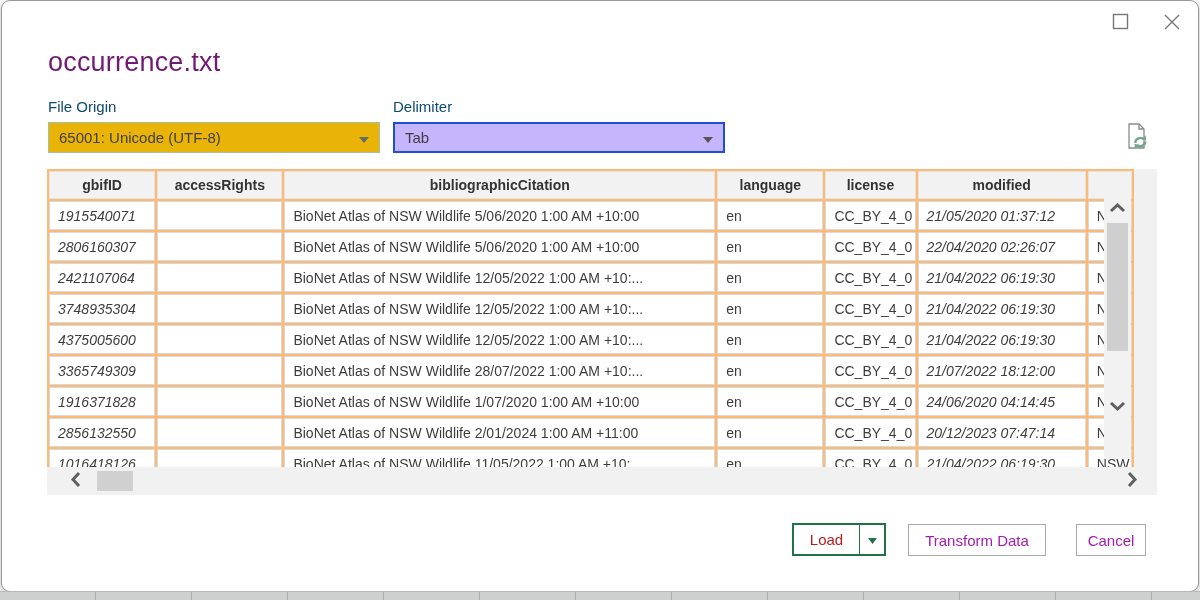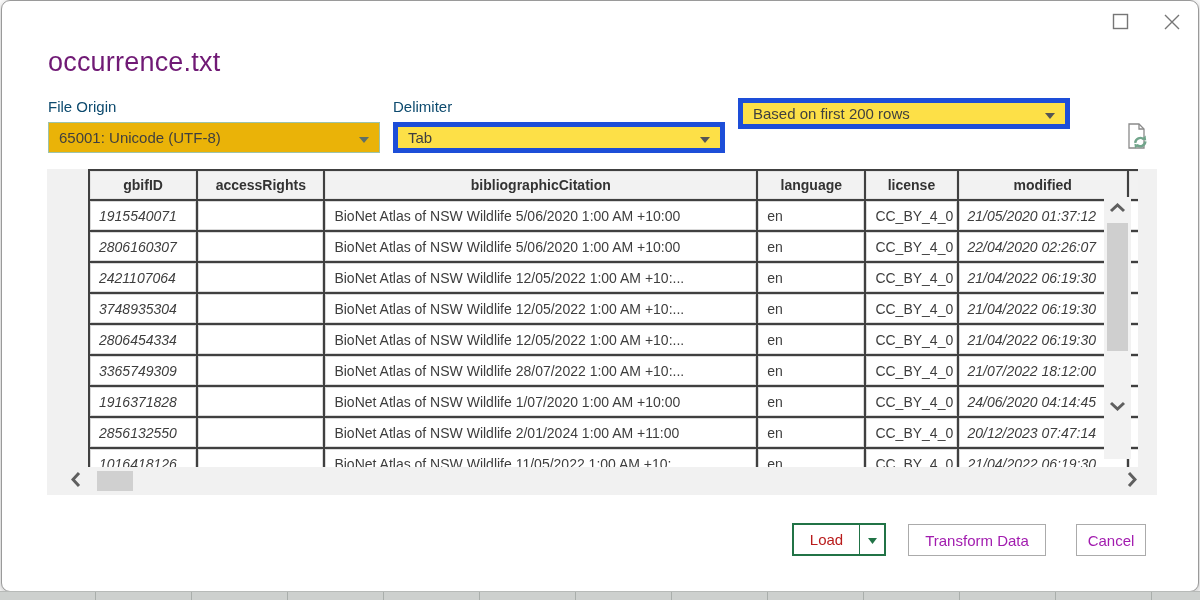--- a/index.html
+++ b/index.html
@@ -28,21 +28,21 @@
   
   .page-title {
     position:absolute; left:46px; top:46px;
     font-size:27px; font-weight:400; letter-spacing:.2px;
     color:#701a75;
   }
   
   .field { position:absolute; top:97px; width:332px; }
   .field .flabel { font-size:15px; color:#0c4a6e; display:block; margin-bottom:7px; }
   .combo {
-    height:31px; border:5px solid #1d4ed8; background:#fde047;
+    height:31px; border:2px solid #1d4ed8; background:#c4b5fd;
     display:flex; align-items:center; padding:0 10px;
     font-size:15px; color:#3f3f3f; cursor:pointer; justify-content:space-between;
   }
   .combo .caret { flex:0 0 auto; margin-left:8px; }
   .combo.green { background:#eab308; border:1px solid #9dc3aa; }
   .f-origin { left:46px; }
   .f-delim  { left:391px; }
   .f-dtd    { left:736px; }
   .refresh-btn {
     position:absolute; left:1118px; top:120px; width:34px; height:32px;
@@ -51,21 +51,21 @@
   
   .preview {
     position:absolute; left:45px; top:168px; width:1110px; height:326px;
     background:#f1f1f1; overflow:hidden;
   }
   .table-viewport {
     position:absolute; left:0; top:0; width:1091px; height:298px; overflow:hidden;
   }
   table.grid {
     border-collapse:separate; border-spacing:2px; table-layout:fixed;
-    background:#404040; width:1087px;margin-left:41px;
+    background:#fdba74; width:1087px;
   }
   .grid th {
     background:#f2f2f2; border:1px solid #e3e3e3;
     font-size:14px; font-weight:bold; color:#333;
     height:28px; text-align:center; padding:0 6px;
     white-space:nowrap; overflow:hidden;
   }
   .grid td {
     background:#ffffff; border:1px solid #d9d9d9;
     font-size:14px; color:#3d3d3d; height:29px;
@@ -144,28 +144,20 @@
       <span>Tab</span>
       <span class="caret">
         <svg width="10" height="6">
             <polygon points="0,0 10,0 5,6" fill="#555555"></polygon>
           </svg>
       </span>
     </div>
   </div>
 
   <div class="field f-dtd">
-    <div class="combo">
-      <span>Based on first 200 rows</span>
-      <span class="caret">
-        <svg width="10" height="6">
-            <polygon points="0,0 10,0 5,6" fill="#555555"></polygon>
-          </svg>
-      </span>
-    </div>
   </div>
 
   <button class="refresh-btn">
     <span>
       <svg width="30" height="30" viewBox="0 0 30 30">
         <path d="M7 3 h10 l5 5 v19 h-15 z" fill="#ffffff" stroke="#8a8a8a" stroke-width="1.3"></path>
         <path d="M17 3 v5 h5" fill="none" stroke="#8a8a8a" stroke-width="1.3"></path>
         <path d="M13.2 21.8 a5.2 5.2 0 0 1 8.6-3.6" fill="none" stroke="#71a58b" stroke-width="2.4"></path>
         <polygon points="23.6,14.6 24.2,19.4 19.6,18.2" fill="#71a58b"></polygon>
         <path d="M23.4 20.4 a5.2 5.2 0 0 1 -8.6 3.6" fill="none" stroke="#71a58b" stroke-width="2.4"></path>
@@ -228,21 +220,21 @@
             <tr>
               <td class="ital">3748935304</td>
               <td></td>
               <td>BioNet Atlas of NSW Wildlife 12/05/2022 1:00 AM +10:...</td>
               <td>en</td>
               <td>CC_BY_4_0</td>
               <td class="ital">21/04/2022 06:19:30</td>
               <td>NSW</td>
             </tr>
             <tr>
-              <td class="ital">2806454334</td>
+              <td class="ital">4375005600</td>
               <td></td>
               <td>BioNet Atlas of NSW Wildlife 12/05/2022 1:00 AM +10:...</td>
               <td>en</td>
               <td>CC_BY_4_0</td>
               <td class="ital">21/04/2022 06:19:30</td>
               <td>NSW</td>
             </tr>
             <tr>
               <td class="ital">3365749309</td>
               <td></td>

